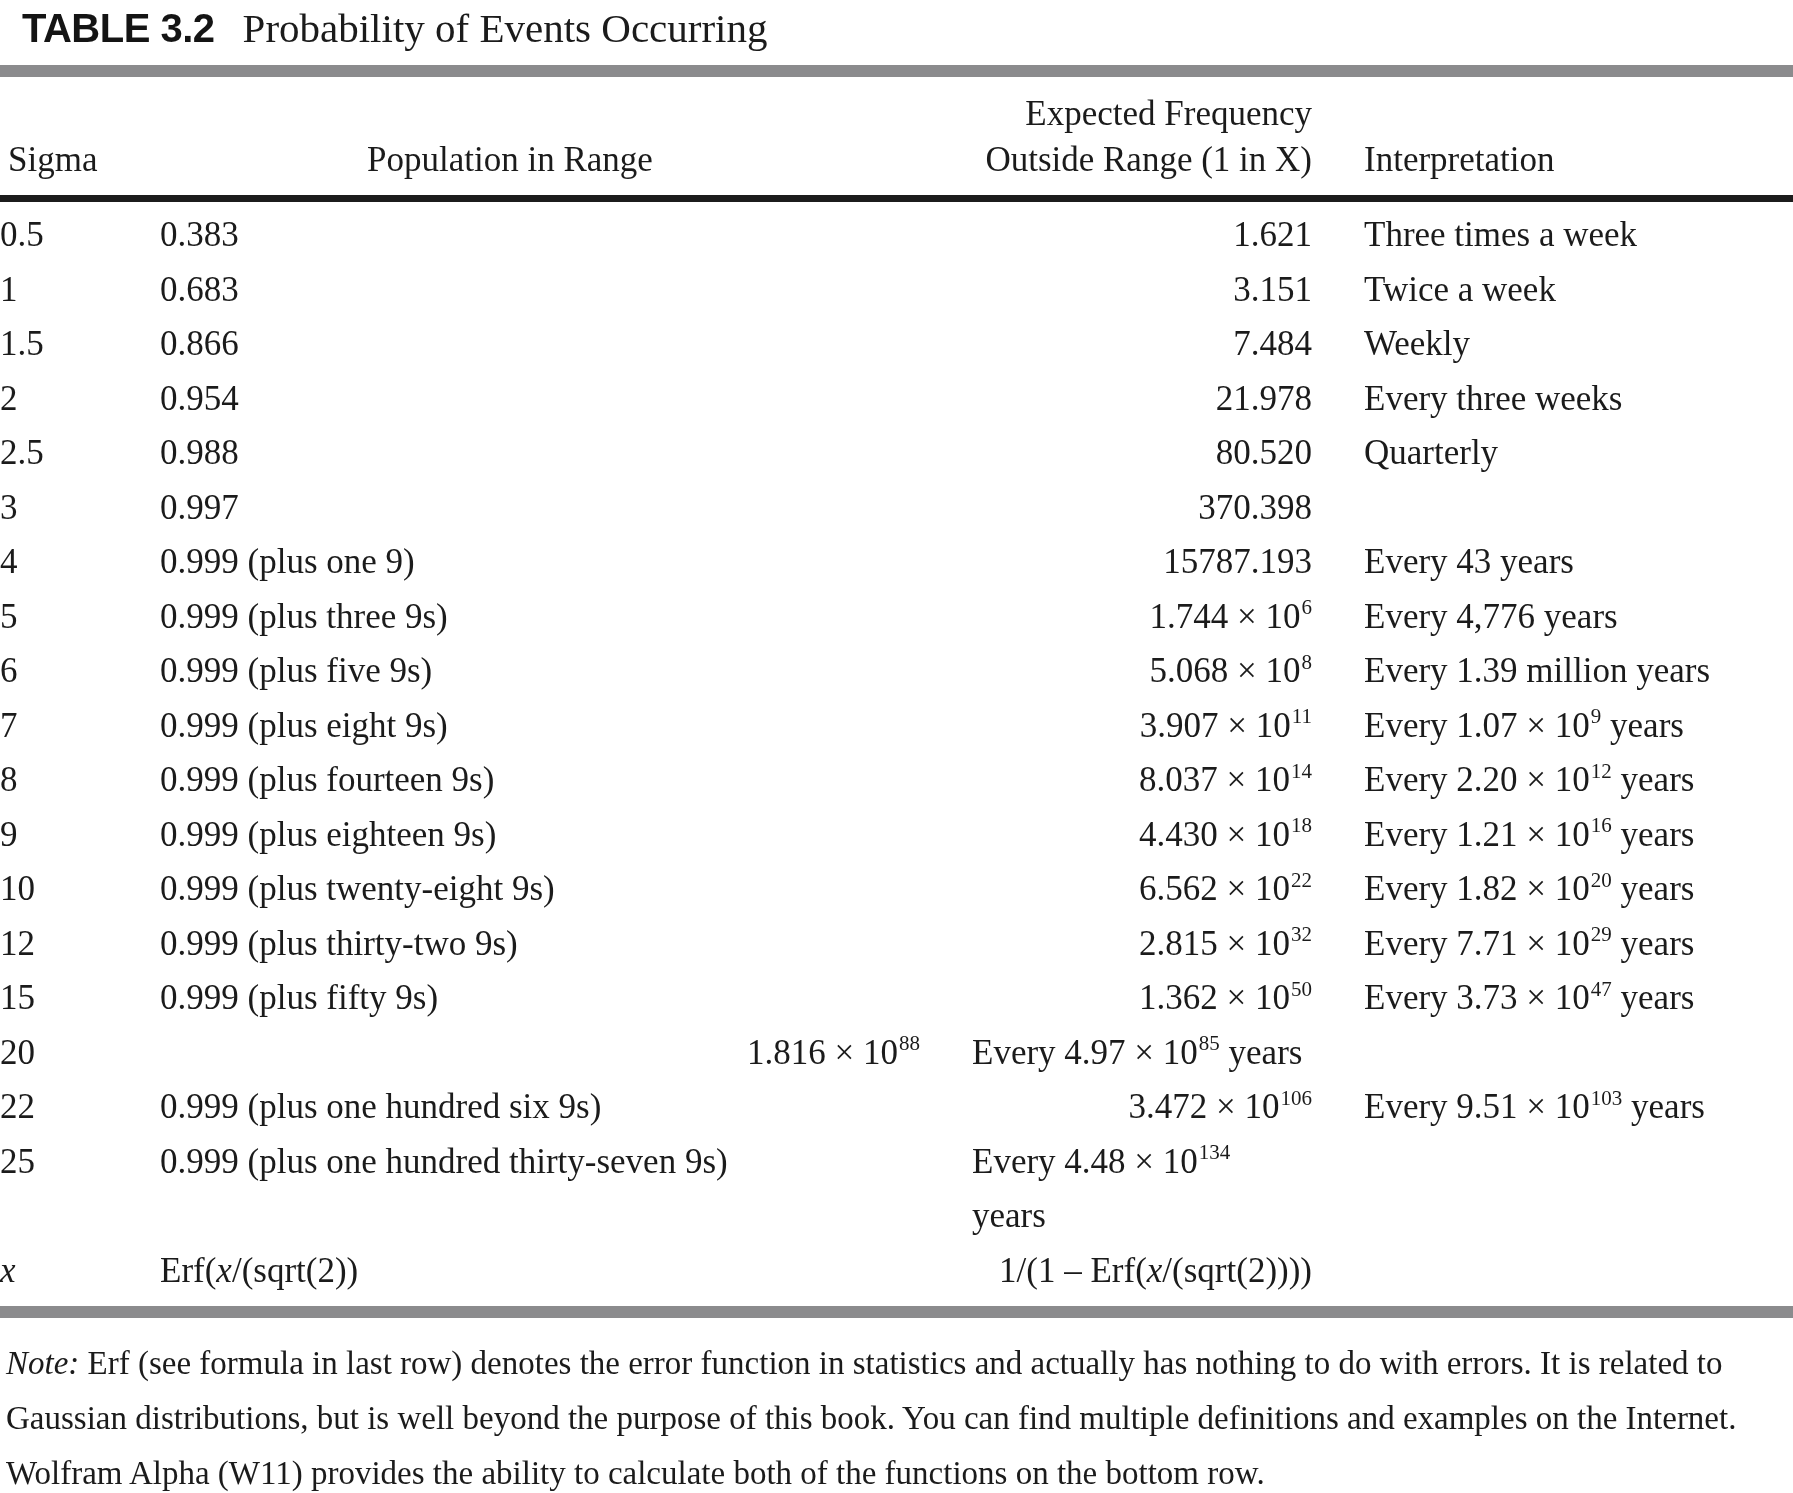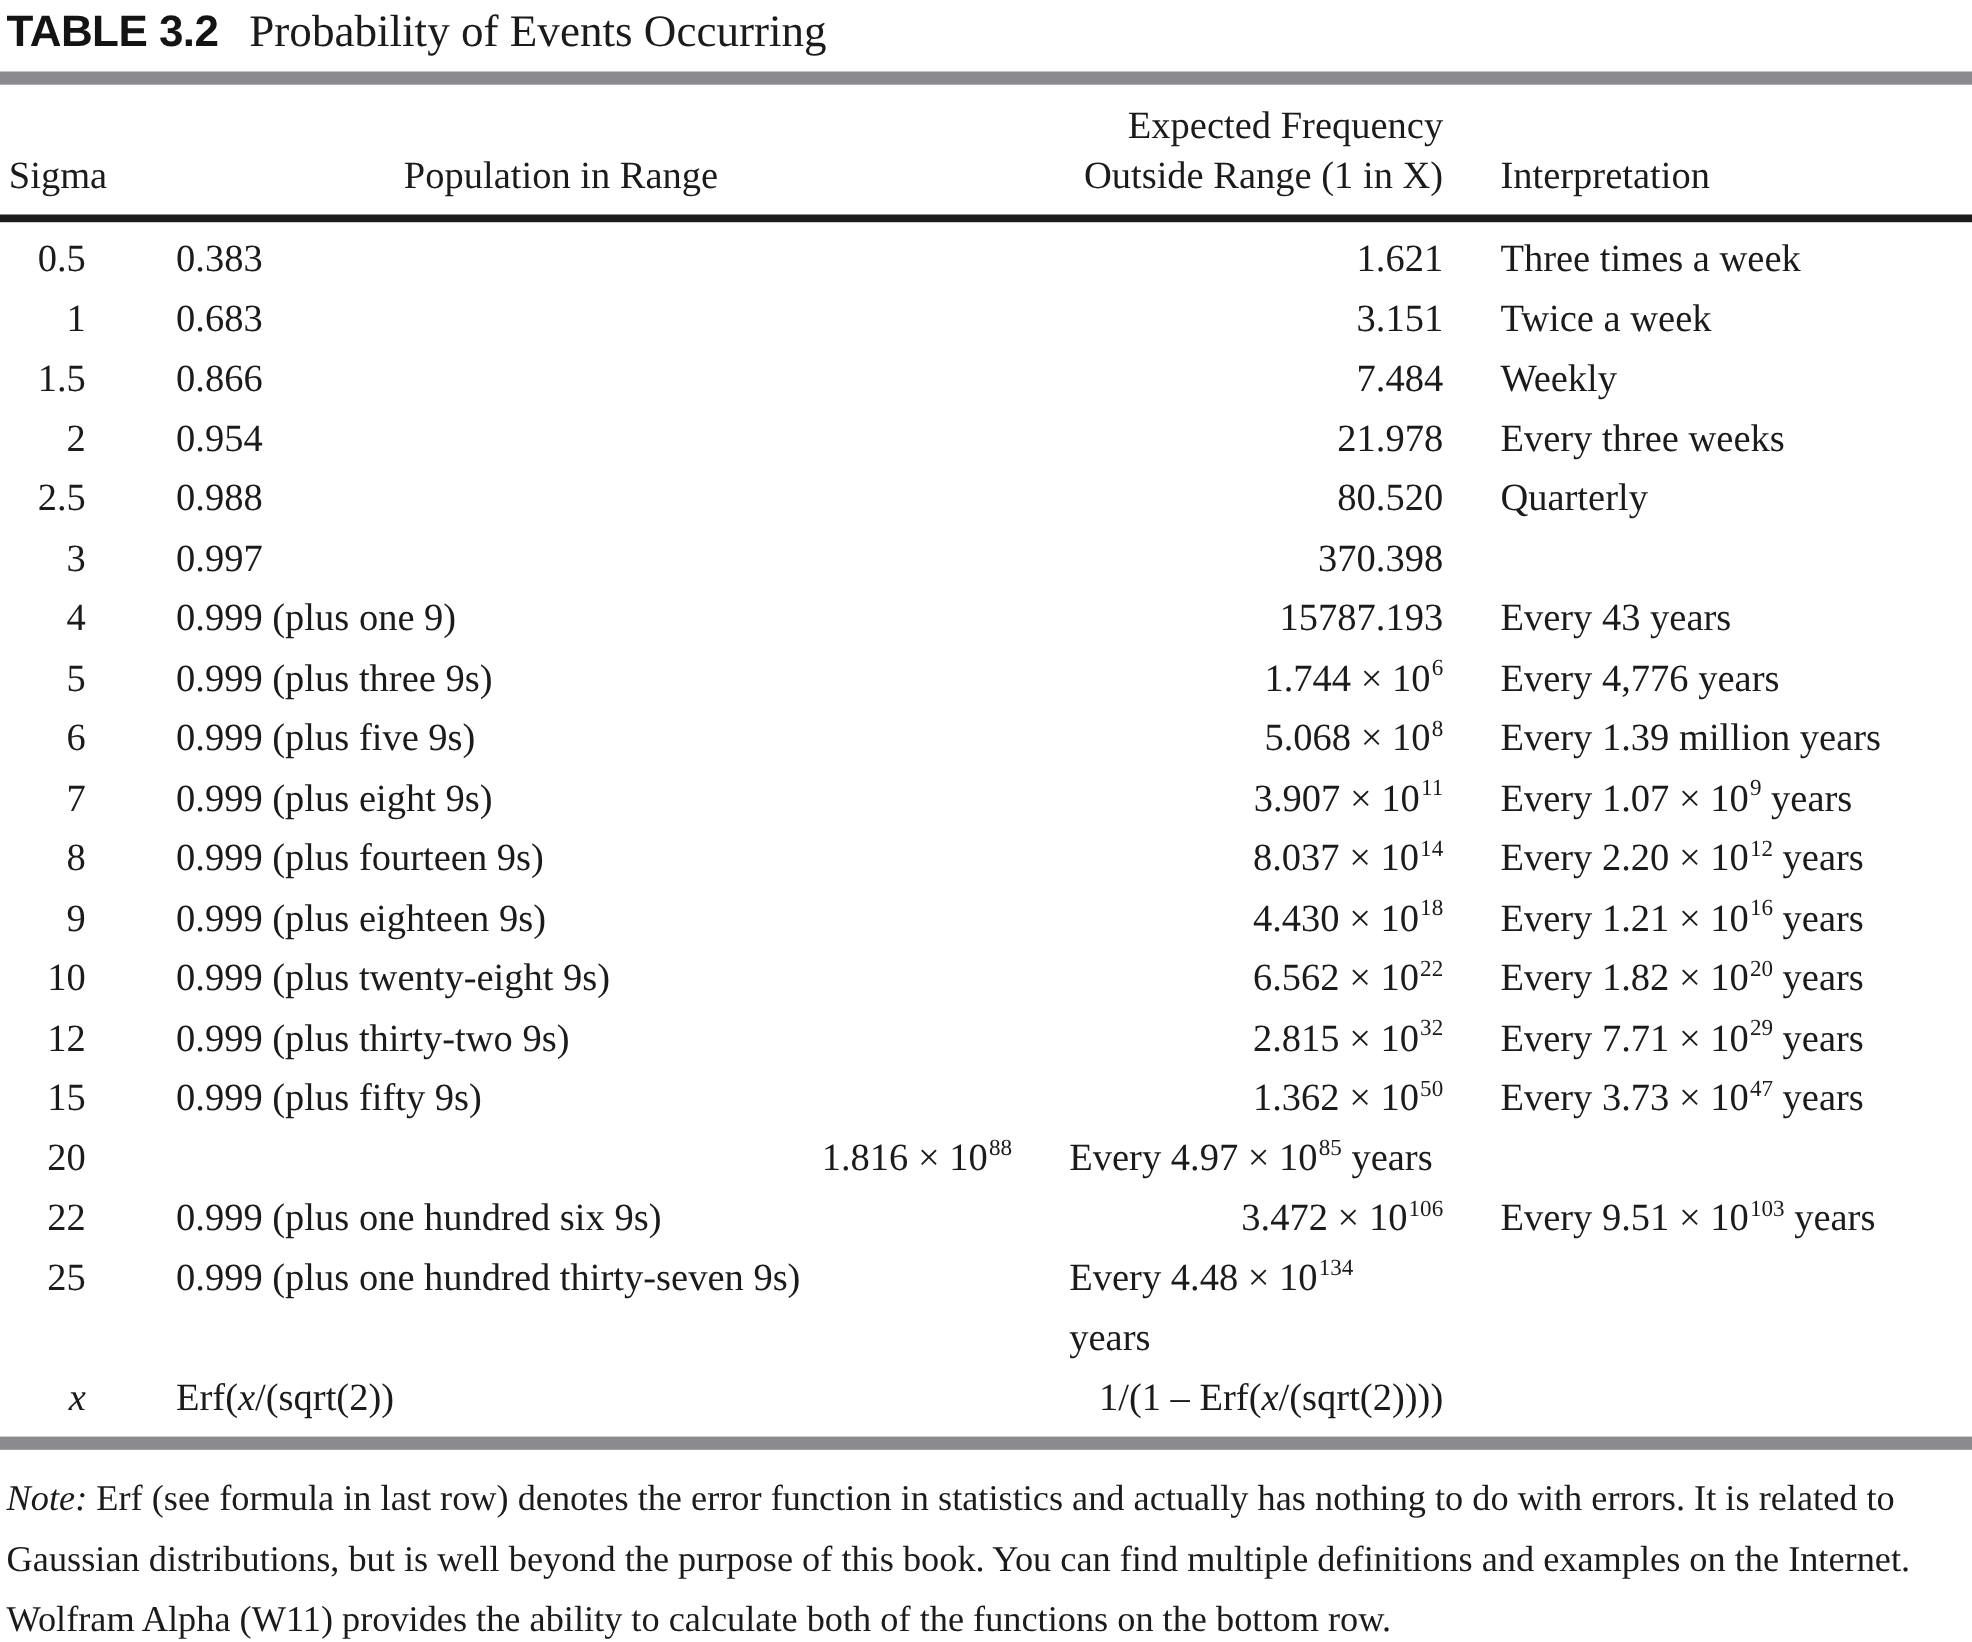--- a/index.html
+++ b/index.html
@@ -1,21 +1,21 @@
 <!DOCTYPE html>
 <html><head>
 <meta charset="utf-8">
 <style>
   html,body { margin:0; padding:0; }
   body {
     width:1793px; height:1493px; overflow:hidden;
     background:#ffffff; color:#1b1b1b;
     font-family:"Liberation Serif", serif;
   }
-  .title-row { padding:4px 8px 0 6px; height:52px; }
+  .title-row { padding:4px 8px 0 22px; height:52px; }
   .title-label {
     font-family:"Liberation Sans", sans-serif;
     font-weight:800; font-size:40px; letter-spacing:-0.5px; color:#141414;
   }
   .title-text { font-size:41px; margin-left:28px; }
   .rule { width:100%; }
   .rule.gray { height:12px; background:#8b8b8d; }
   .rule.black { height:7px; background:#1c1c1c; }
   .title-gap { height:9px; }
 
@@ -31,21 +31,21 @@
   .h-freq  { text-align:right; }
   .h-interp{ padding-left:52px; }
 
   .rows { padding:6px 0 8px 0; font-size:35px; }
   .row {
     display:grid;
     grid-template-columns:78px 842px 392px 1fr;
     align-items:baseline;
     line-height:54.5px;
   }
-  .c-sigma { text-align:right; }
+  .c-sigma { text-align:left; }
   .c-pop   { padding-left:82px; }
   .c-freq  { text-align:right; }
   .c-interp{ padding-left:52px; }
 
   sup {
     font-size:0.6em; line-height:0;
     vertical-align:baseline; position:relative; top:-0.62em;
     margin-left:1px;
   }
   .it { font-style:italic; }

